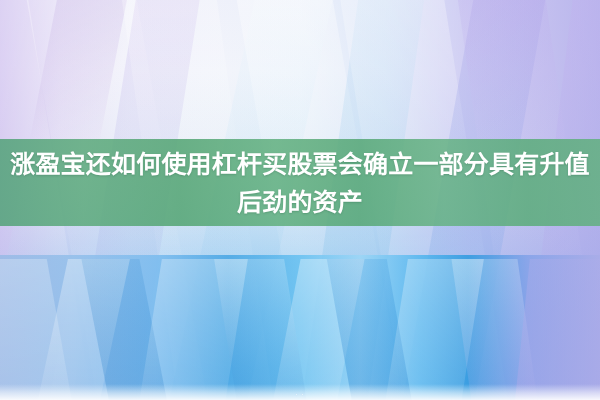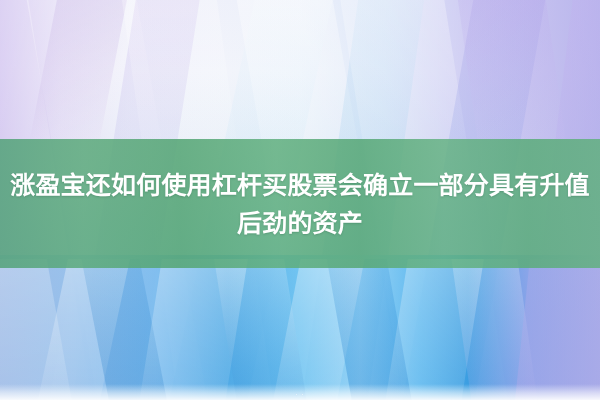--- a/index.html
+++ b/index.html
@@ -105,21 +105,21 @@
     text-shadow: 0 0 2px rgba(160,200,230,0.55);
     user-select: none;
   }
 
   
   .band {
     position: absolute;
     left: 0;
     right: 0;
     top: 139px;
-    height: 129px;
+    height: 87px;
     background:
       linear-gradient(90deg,
         rgba(86,163,124,0.88) 0%,
         rgba(92,170,124,0.86) 14%,
         rgba(86,166,118,0.88) 30%,
         rgba(96,175,126,0.85) 46%,
         rgba(88,168,120,0.88) 60%,
         rgba(100,178,130,0.84) 74%,
         rgba(92,172,124,0.87) 88%,
         rgba(98,176,128,0.86) 100%);

